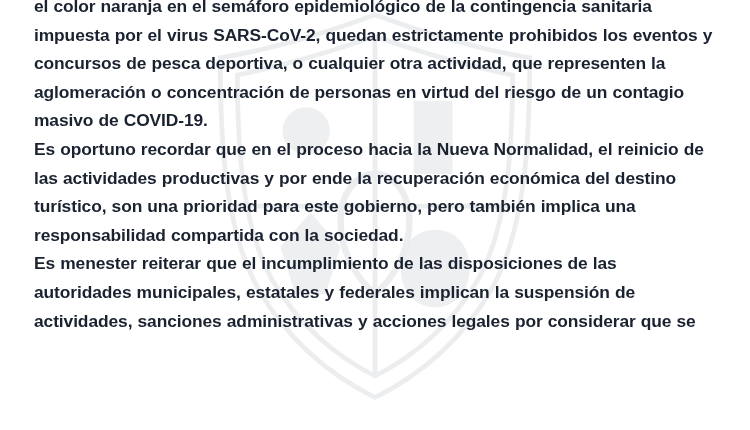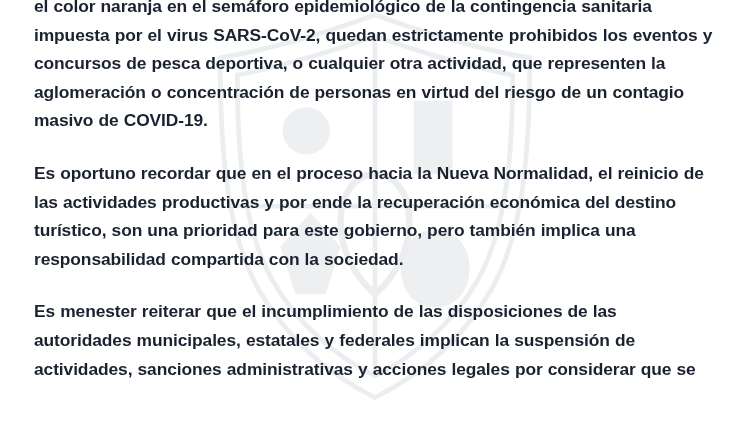--- a/index.html
+++ b/index.html
@@ -51,21 +51,20 @@
     line-height: 28.6px;
     font-weight: 700;
     letter-spacing: -0.1px;
     text-align: left;
     word-spacing: 0.4px;
   }
   p.first {
     margin-top: -8px;
   }
   p.spaced {
-    margin-top: 24px;
   }
 </style>
 </head>
 <body>
 
 <div class="page">
 
   <div class="watermark">
     <svg viewBox="0 0 200 200" xmlns="http://www.w3.org/2000/svg">
       <g fill="none" stroke="#2a3a55" stroke-width="2.2">

